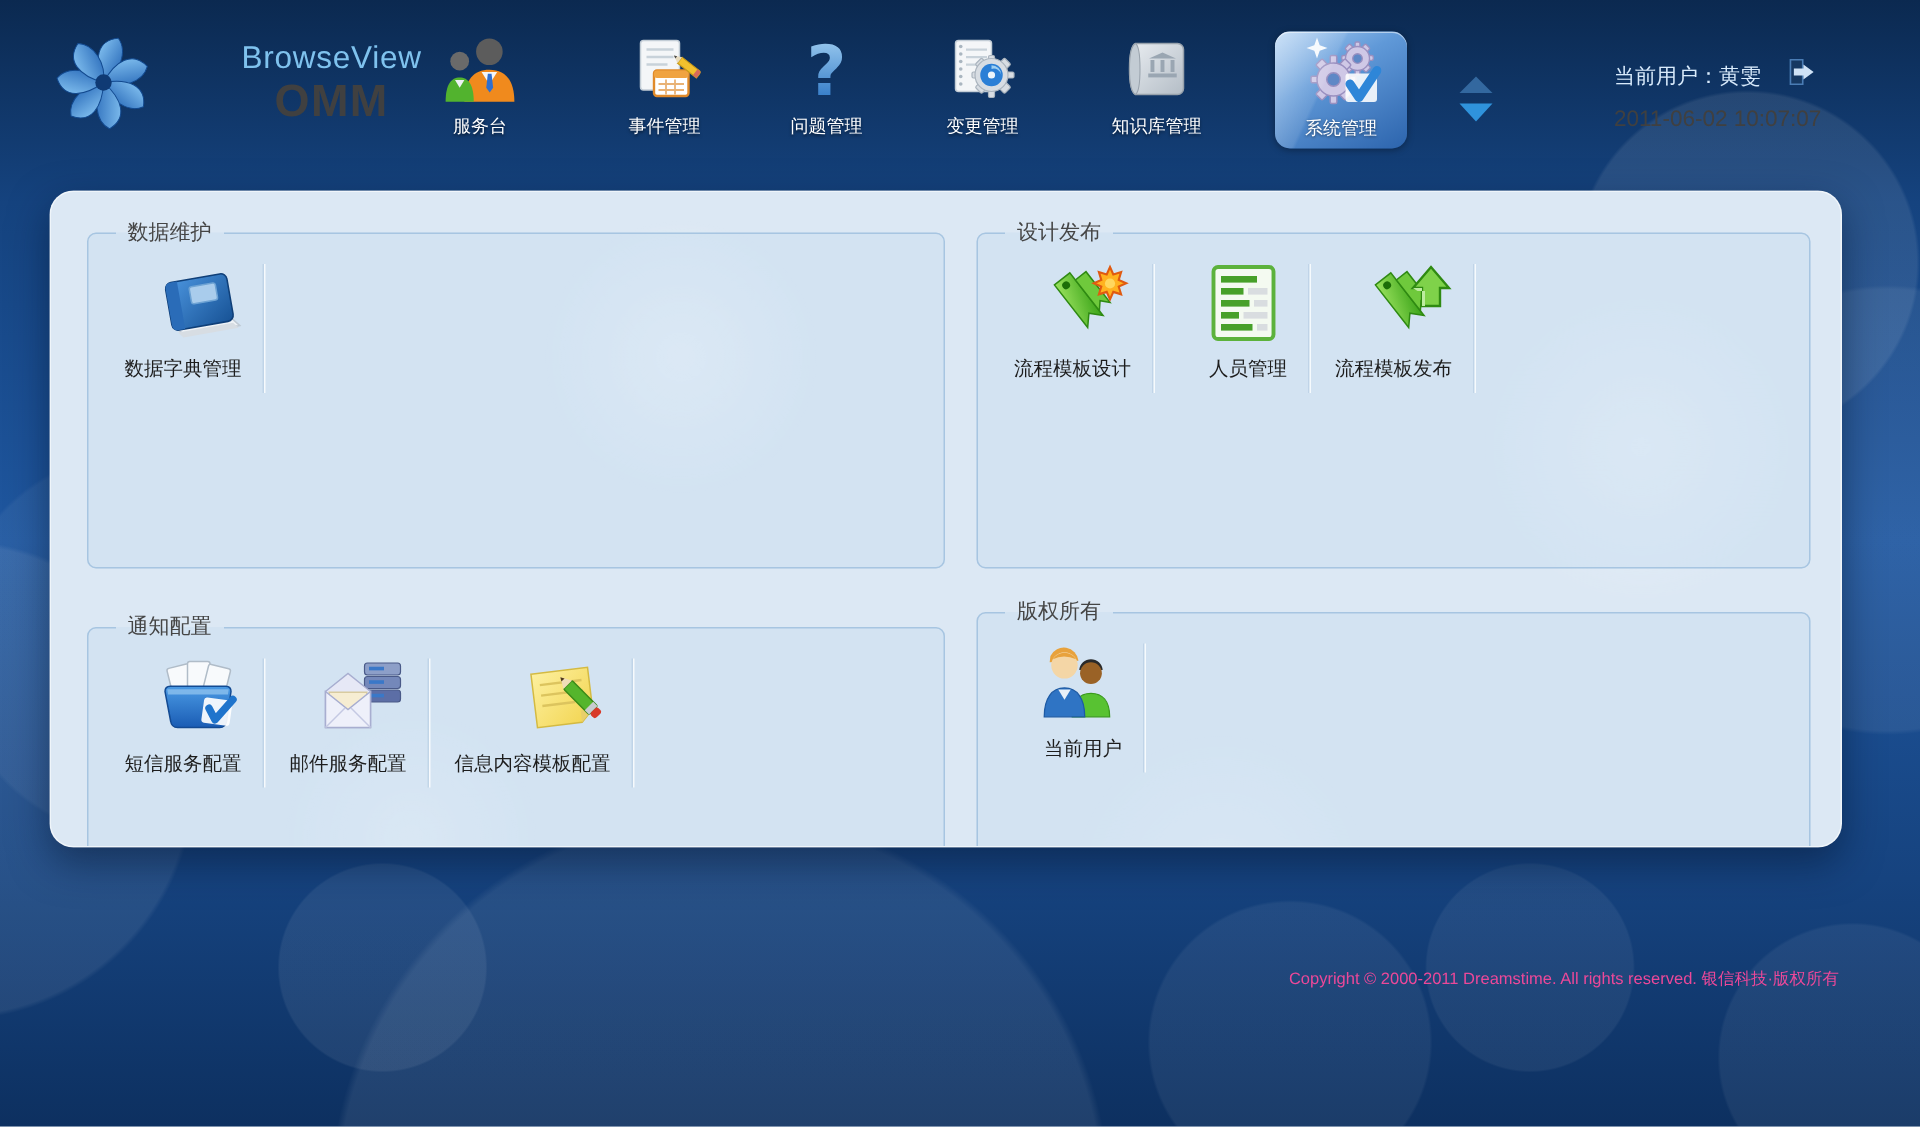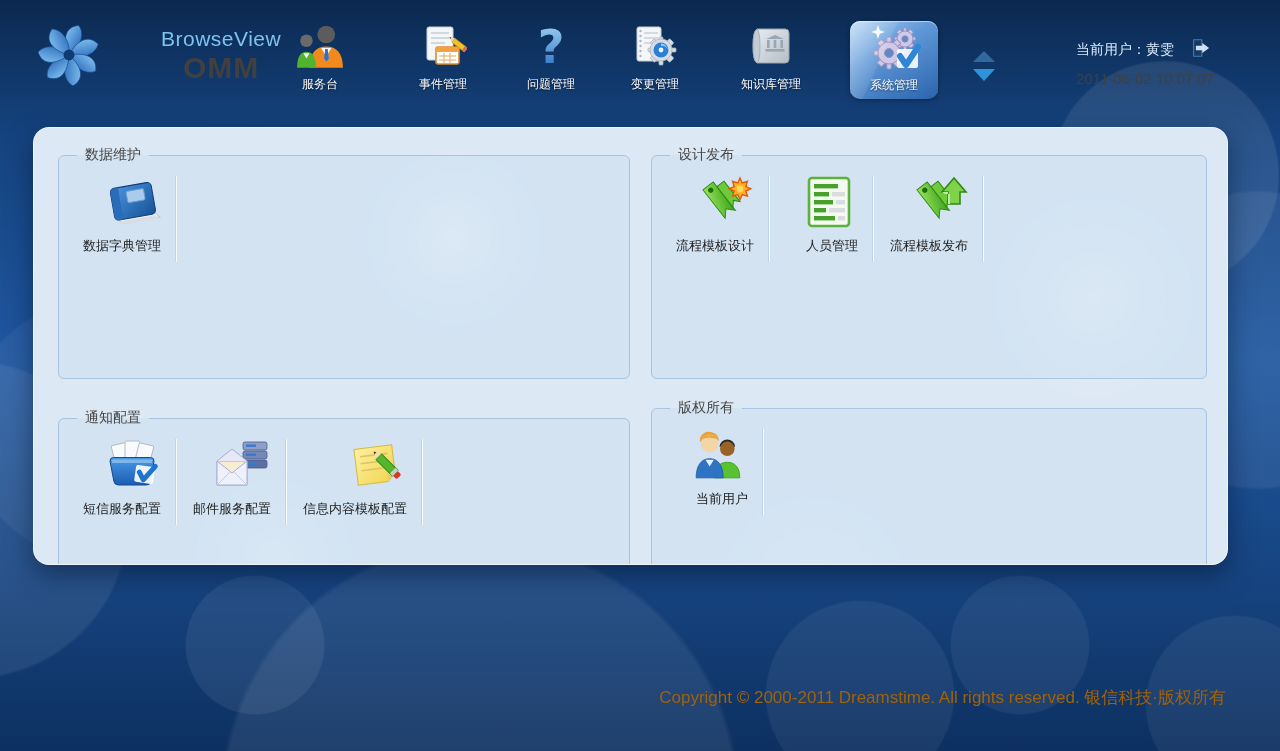--- a/index.html
+++ b/index.html
@@ -92,21 +92,21 @@
     display:flex; flex-direction:column; align-items:flex-end; cursor:pointer;
   }
   .item::after {
     content:""; position:absolute; right:0; top:8px; height:86px; width:1px;
     background:rgba(255,255,255,.8); box-shadow:-1px 0 0 rgba(150,180,210,.3);
   }
   .item .picon { width:58px; height:56px; display:flex; align-items:center; justify-content:center; }
   .item-label { margin-top:7px; font-size:13px; color:#1d1d1d; white-space:nowrap; }
 
   
-  .footer { position:absolute; top:686px; right:54px; color:#a16207; font-size:17px; }
+  .footer { position:absolute; top:645px; right:54px; color:#ec4899; font-size:11px; }
 </style>
 </head>
 <body>
 
 <div class="bokeh"></div>
 
 <div class="header">
 
   <div class="logo">
     <svg viewBox="0 0 64 64">

